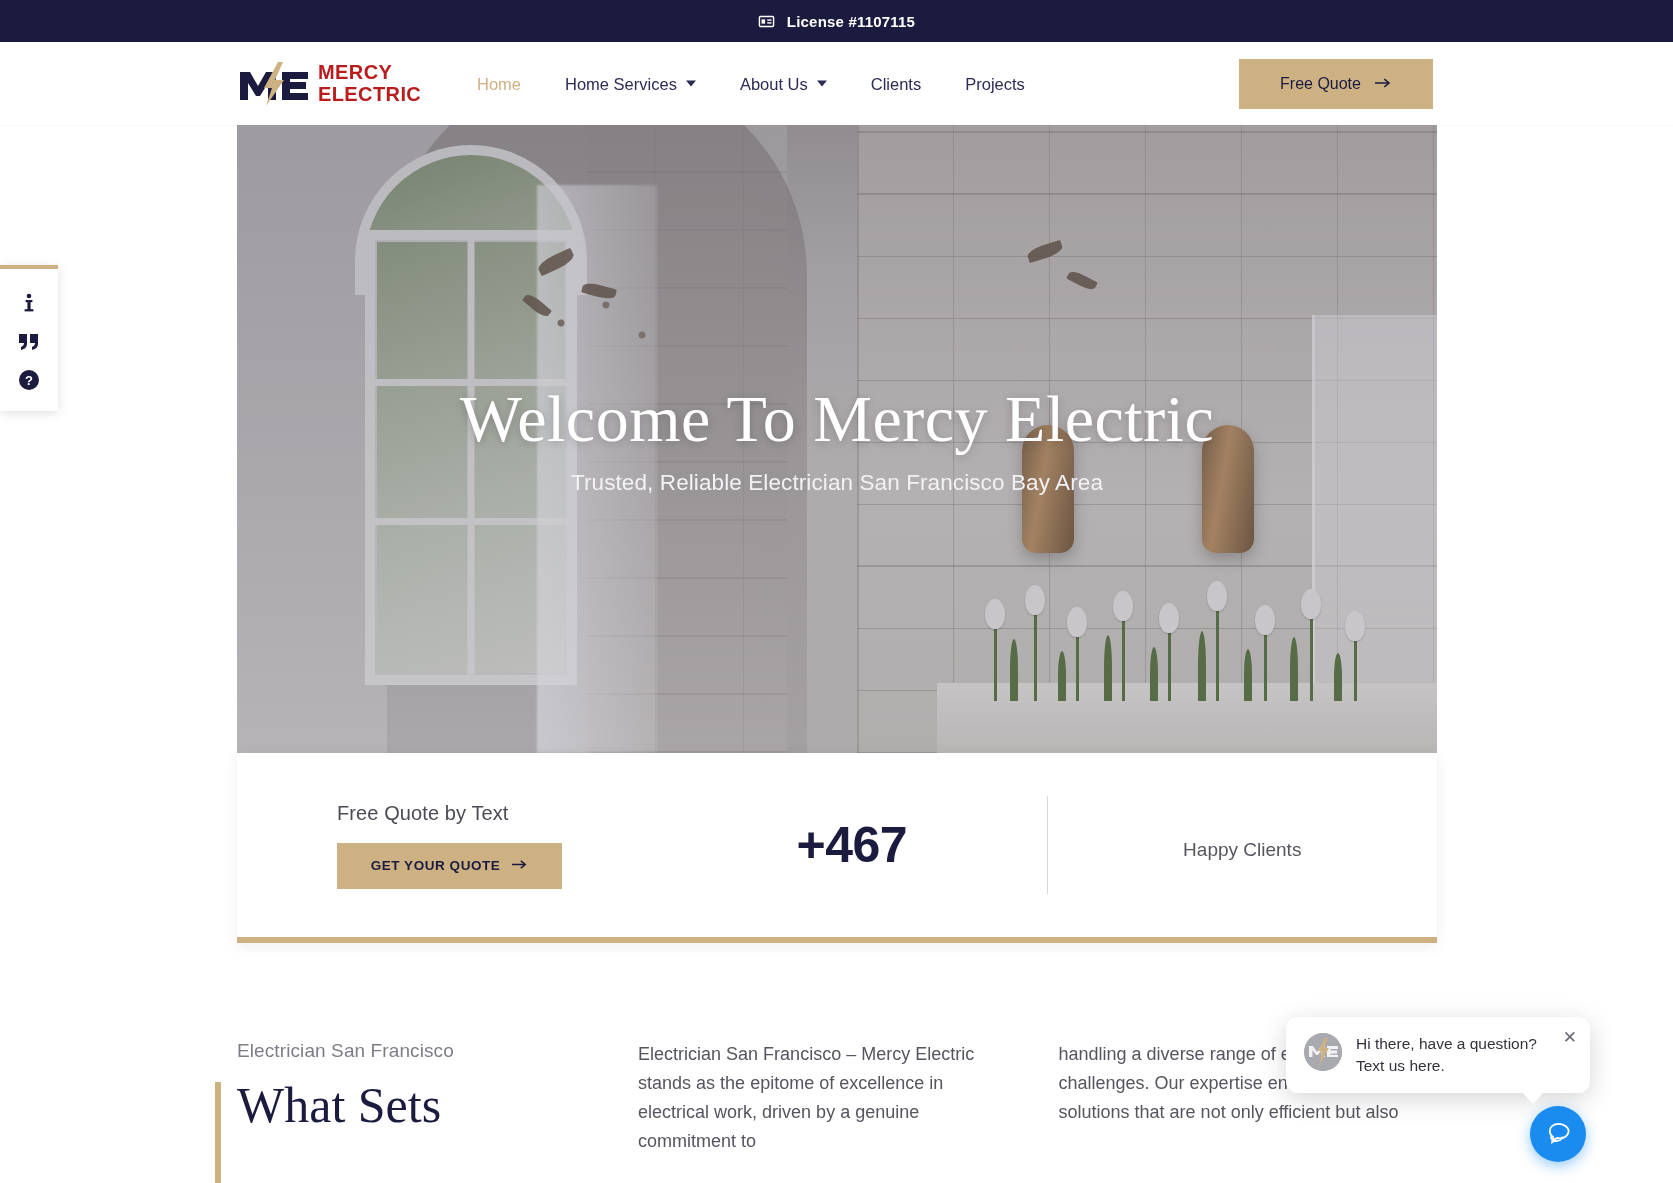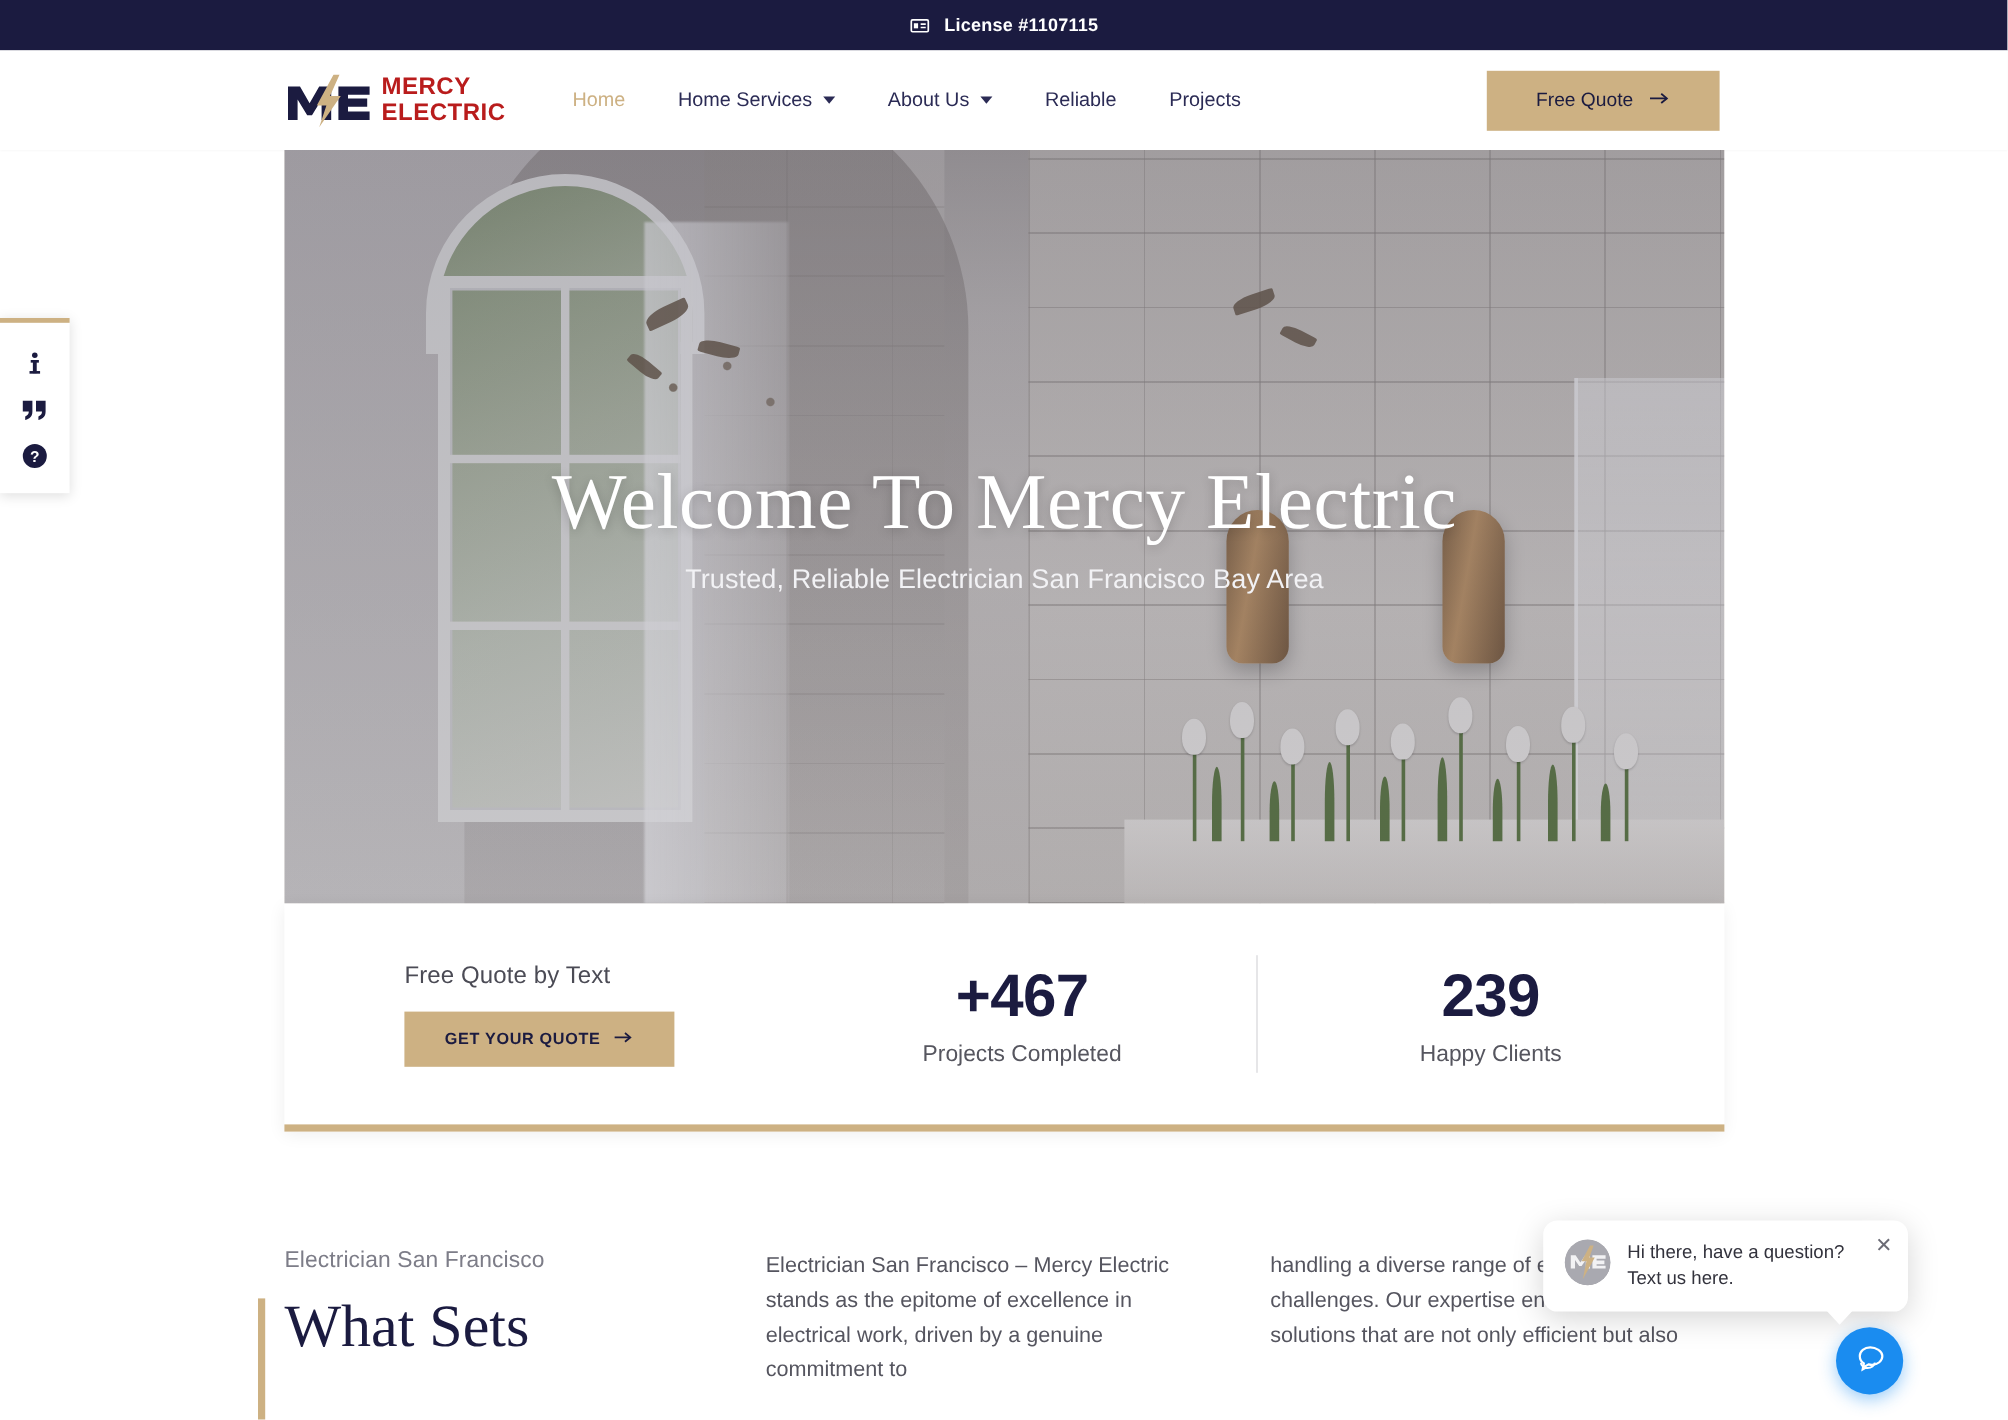--- a/index.html
+++ b/index.html
@@ -314,21 +314,21 @@
       </div>
       <div class="nav-item">
         <span>Home Services</span>
         <span class="caret"></span>
       </div>
       <div class="nav-item">
         <span>About Us</span>
         <span class="caret"></span>
       </div>
       <div class="nav-item">
-        <span>Reliable</span>
+        <span>Clients</span>
       </div>
       <div class="nav-item">
         <span>Projects</span>
       </div>
     </nav>
 
     <button class="cta-btn">
       <span>Free Quote</span>
       <span>
         <svg width="17" height="12" viewBox="0 0 20 12" fill="none" stroke="#1b1b40" stroke-width="1.8">
@@ -434,27 +434,25 @@
             <svg width="16" height="11" viewBox="0 0 20 12" fill="none" stroke="#1b1b40" stroke-width="1.9">
               <line x1="0" y1="6" x2="16" y2="6"></line>
                 <polyline points="11,1.5 16.5,6 11,10.5" fill="none"></polyline>
             </svg>
           </span>
         </button>
       </div>
 
       <div class="stat-block">
         <div class="stat-num">+467</div>
-        <div class="stat-label">Projects Completed</div>
       </div>
 
       <div class="vdiv"></div>
 
       <div class="stat-block">
-        <div class="stat-num">239</div>
         <div class="stat-label">Happy Clients</div>
       </div>
     </div>
   </div>
 
   <div class="content">
     <div class="col-head">
       <div class="eyebrow">Electrician San Francisco</div>
       <div class="accent-bar"></div>
       <div class="big-head">What Sets</div>

